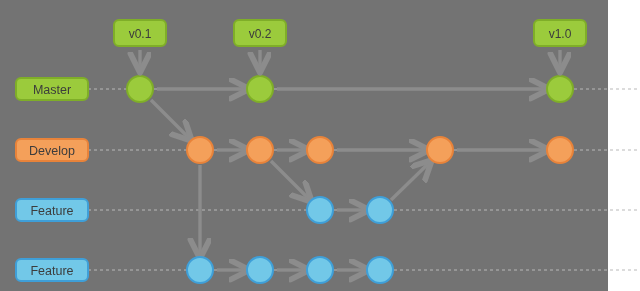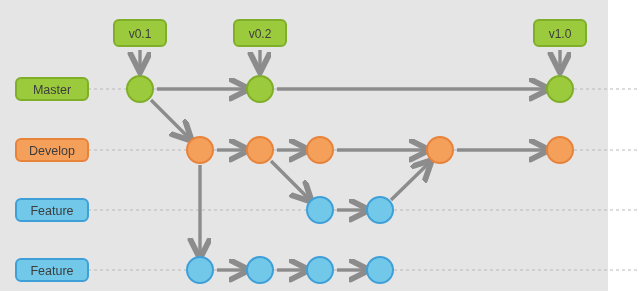--- a/index.html
+++ b/index.html
@@ -11,21 +11,21 @@
   body {
     width: 640px;
     height: 291px;
     font-family: "Liberation Sans", sans-serif;
     overflow: hidden;
   }
   #diagram-root {
     position: relative;
     width: 608px;
     height: 291px;
-    background: #e5e5e5;
+    background: #737373;
   }
   #diagram-svg {
     position: absolute;
     top: 0;
     left: 0;
     width: 640px;
     height: 291px;
     display: block;
   }
   .lane-label-text,

